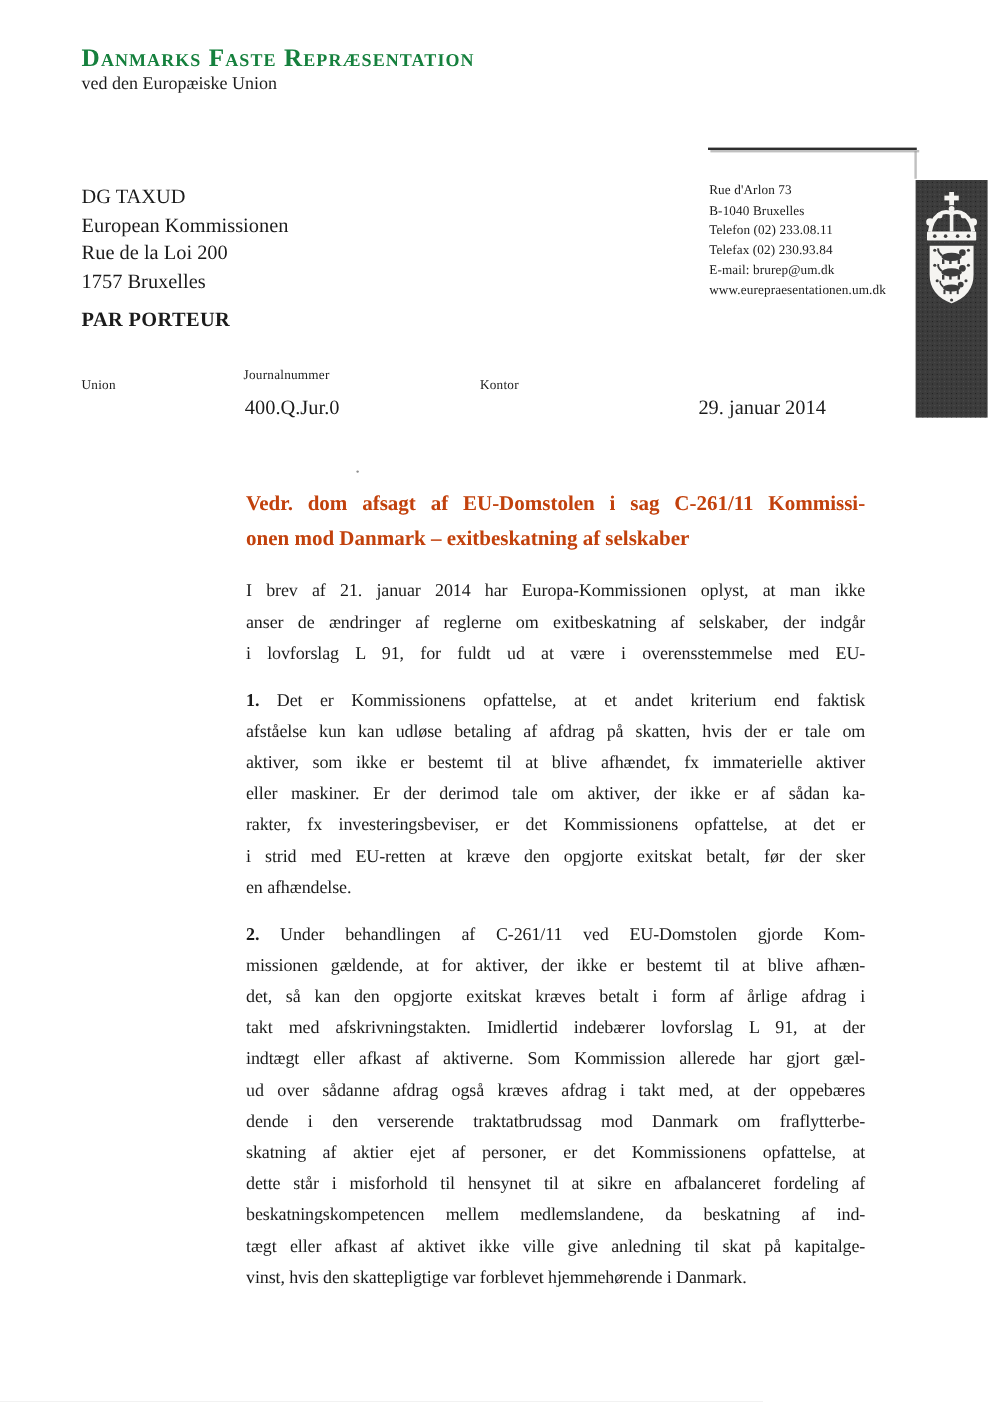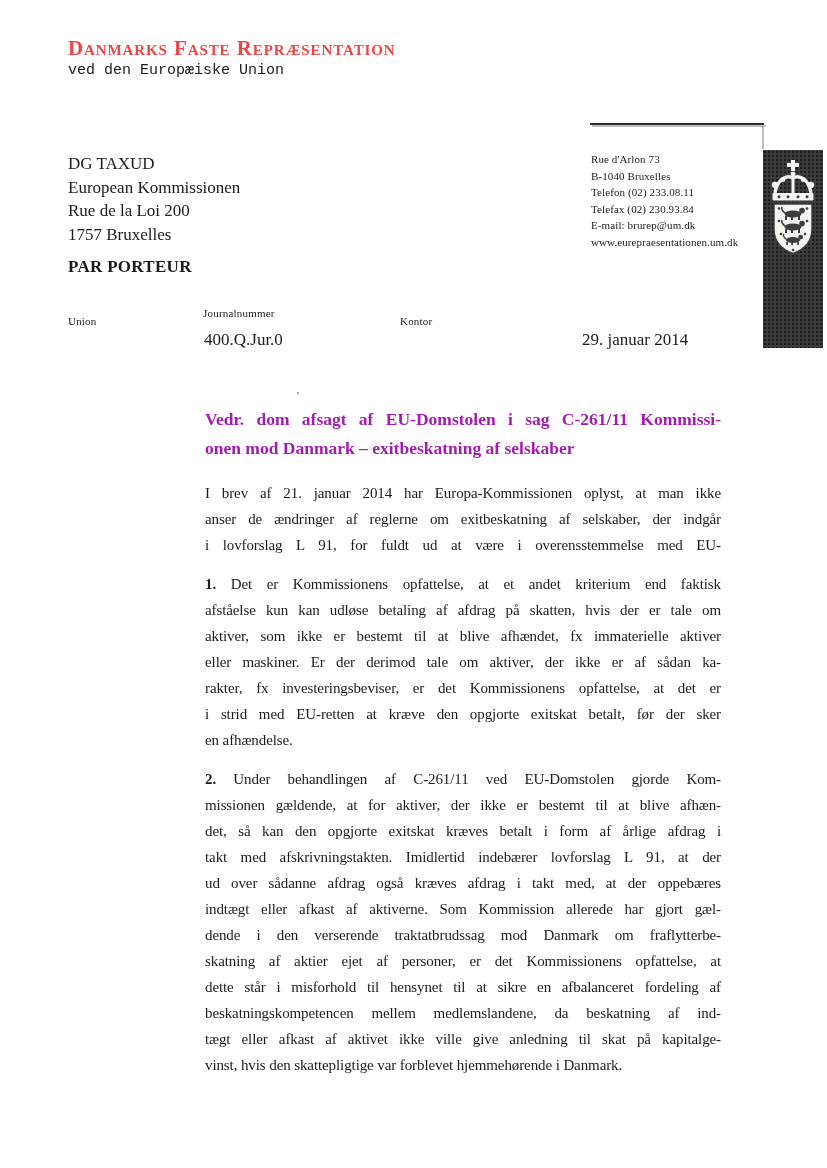--- a/index.html
+++ b/index.html
@@ -3,22 +3,22 @@
 <meta charset="utf-8">
 <style>
   html,body{margin:0;padding:0;background:#e9e9e9;}
   .page{
     position:relative;width:827px;height:1168px;background:#ffffff;
     font-family:"Liberation Serif","DejaVu Serif",serif;color:#1b1b1b;
     overflow:hidden;margin:0 auto;
   }
   
   .letterhead{position:absolute;left:68px;top:36px;}
-  .org{font-weight:700;font-variant:small-caps;font-size:21px;letter-spacing:.9px;line-height:25px;color:#ef4444;}
-  .lh-sub{font-size:15px;line-height:19px;font-family:Liberation Mono, monospace;}
+  .org{font-weight:700;font-variant:small-caps;font-size:21px;letter-spacing:.9px;line-height:25px;color:#15803d;}
+  .lh-sub{font-size:15px;line-height:19px;}
   
   .recipient{position:absolute;left:68px;top:152px;font-size:17px;line-height:23.5px;}
   .delivery{position:absolute;left:68px;top:257px;font-weight:700;font-size:17px;letter-spacing:.3px;}
   
   .contact{position:absolute;left:591px;top:151px;font-size:11px;line-height:16.5px;letter-spacing:.1px;}
   
   .topline{position:absolute;left:590px;top:123px;width:174px;height:2px;background:#2e2e2e;
     box-shadow:2px 2px 0 rgba(140,140,140,.55);}
   .edgeshadow{position:absolute;left:762px;top:126px;width:2px;height:23px;background:rgba(140,140,140,.55);}
   
@@ -34,21 +34,21 @@
   .metalabel{position:absolute;font-size:11px;letter-spacing:.2px;}
   .lbl-bilag{left:68px;top:315px}
   .lbl-journal{left:203px;top:307px}
   .lbl-kontor{left:400px;top:315px}
   .jval{position:absolute;left:204px;top:330px;font-size:17px;}
   .ldate{position:absolute;left:582px;top:330px;font-size:17px;}
   
   .speck{position:absolute;left:297px;top:392px;width:2px;height:2px;background:#8d8d8d;border-radius:50%;}
   
   .bodycol{position:absolute;left:205px;top:405px;width:516px;}
-  .subject{font-weight:700;font-size:17.5px;line-height:29px;margin-bottom:17px;color:#a21caf;}
+  .subject{font-weight:700;font-size:17.5px;line-height:29px;margin-bottom:17px;color:#c2410c;}
   .hline{white-space:nowrap;}
   .hline.fill{text-align:justify;text-align-last:justify;}
   .para{margin-bottom:13px;font-size:15px;line-height:26px;letter-spacing:-0.1px;}
   .bline{white-space:nowrap;text-align:justify;text-align-last:justify;}
   .bline.end{text-align-last:left;}
   .bline b{font-weight:700;}
 </style>
 </head>
 <body>
 
@@ -170,22 +170,22 @@
           <div class="bline">eller maskiner. Er der derimod tale om aktiver, der ikke er af sådan ka-</div>
           <div class="bline">rakter, fx investeringsbeviser, er det Kommissionens opfattelse, at det er</div>
           <div class="bline">i strid med EU-retten at kræve den opgjorte exitskat betalt, før der sker</div>
           <div class="bline end">en afhændelse.</div>
         </div>
         <div class="para">
           <div class="bline"><b>2.</b> Under behandlingen af C-261/11 ved EU-Domstolen gjorde Kom-</div>
           <div class="bline">missionen gældende, at for aktiver, der ikke er bestemt til at blive afhæn-</div>
           <div class="bline">det, så kan den opgjorte exitskat kræves betalt i form af årlige afdrag i</div>
           <div class="bline">takt med afskrivningstakten. Imidlertid indebærer lovforslag L 91, at der</div>
+          <div class="bline">indtægt eller afkast af aktiverne. Som Kommission allerede har gjort gæl-</div>
           <div class="bline">ud over sådanne afdrag også kræves afdrag i takt med, at der oppebæres</div>
-          <div class="bline">indtægt eller afkast af aktiverne. Som Kommission allerede har gjort gæl-</div>
           <div class="bline">dende i den verserende traktatbrudssag mod Danmark om fraflytterbe-</div>
           <div class="bline">skatning af aktier ejet af personer, er det Kommissionens opfattelse, at</div>
           <div class="bline">dette står i misforhold til hensynet til at sikre en afbalanceret fordeling af</div>
           <div class="bline">beskatningskompetencen mellem medlemslandene, da beskatning af ind-</div>
           <div class="bline">tægt eller afkast af aktivet ikke ville give anledning til skat på kapitalge-</div>
           <div class="bline end">vinst, hvis den skattepligtige var forblevet hjemmehørende i Danmark.</div>
         </div>
       </div>
   </div>
 

